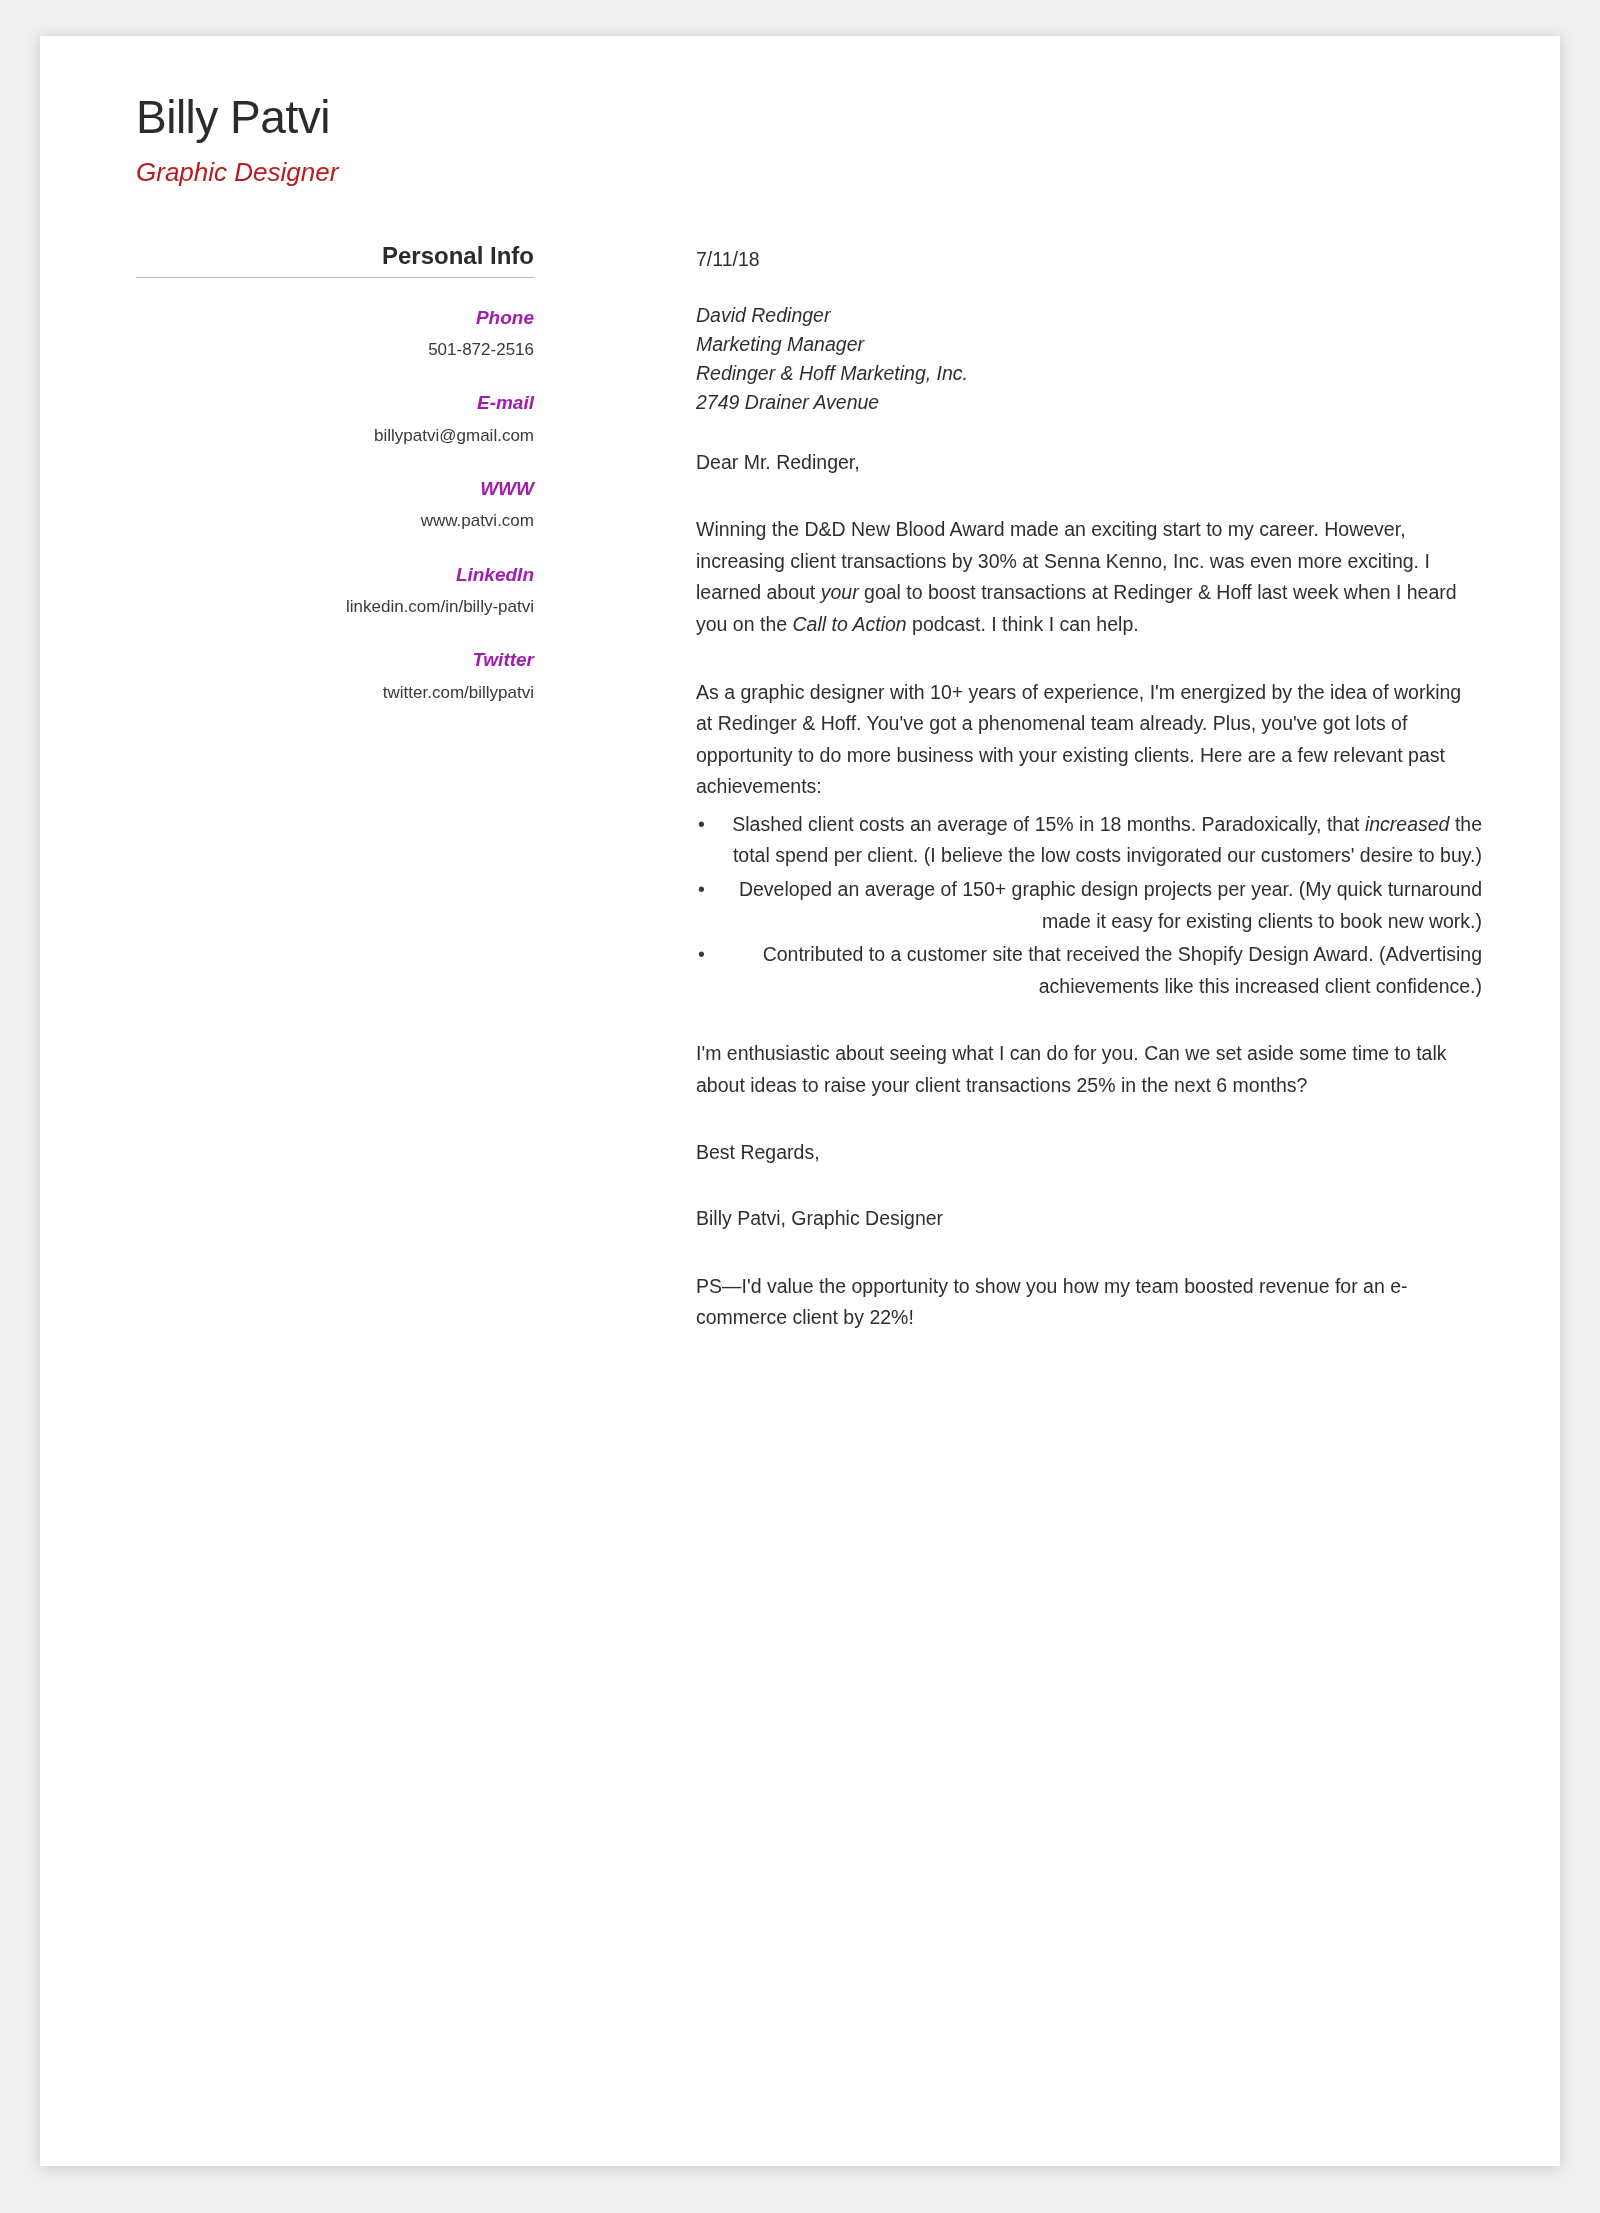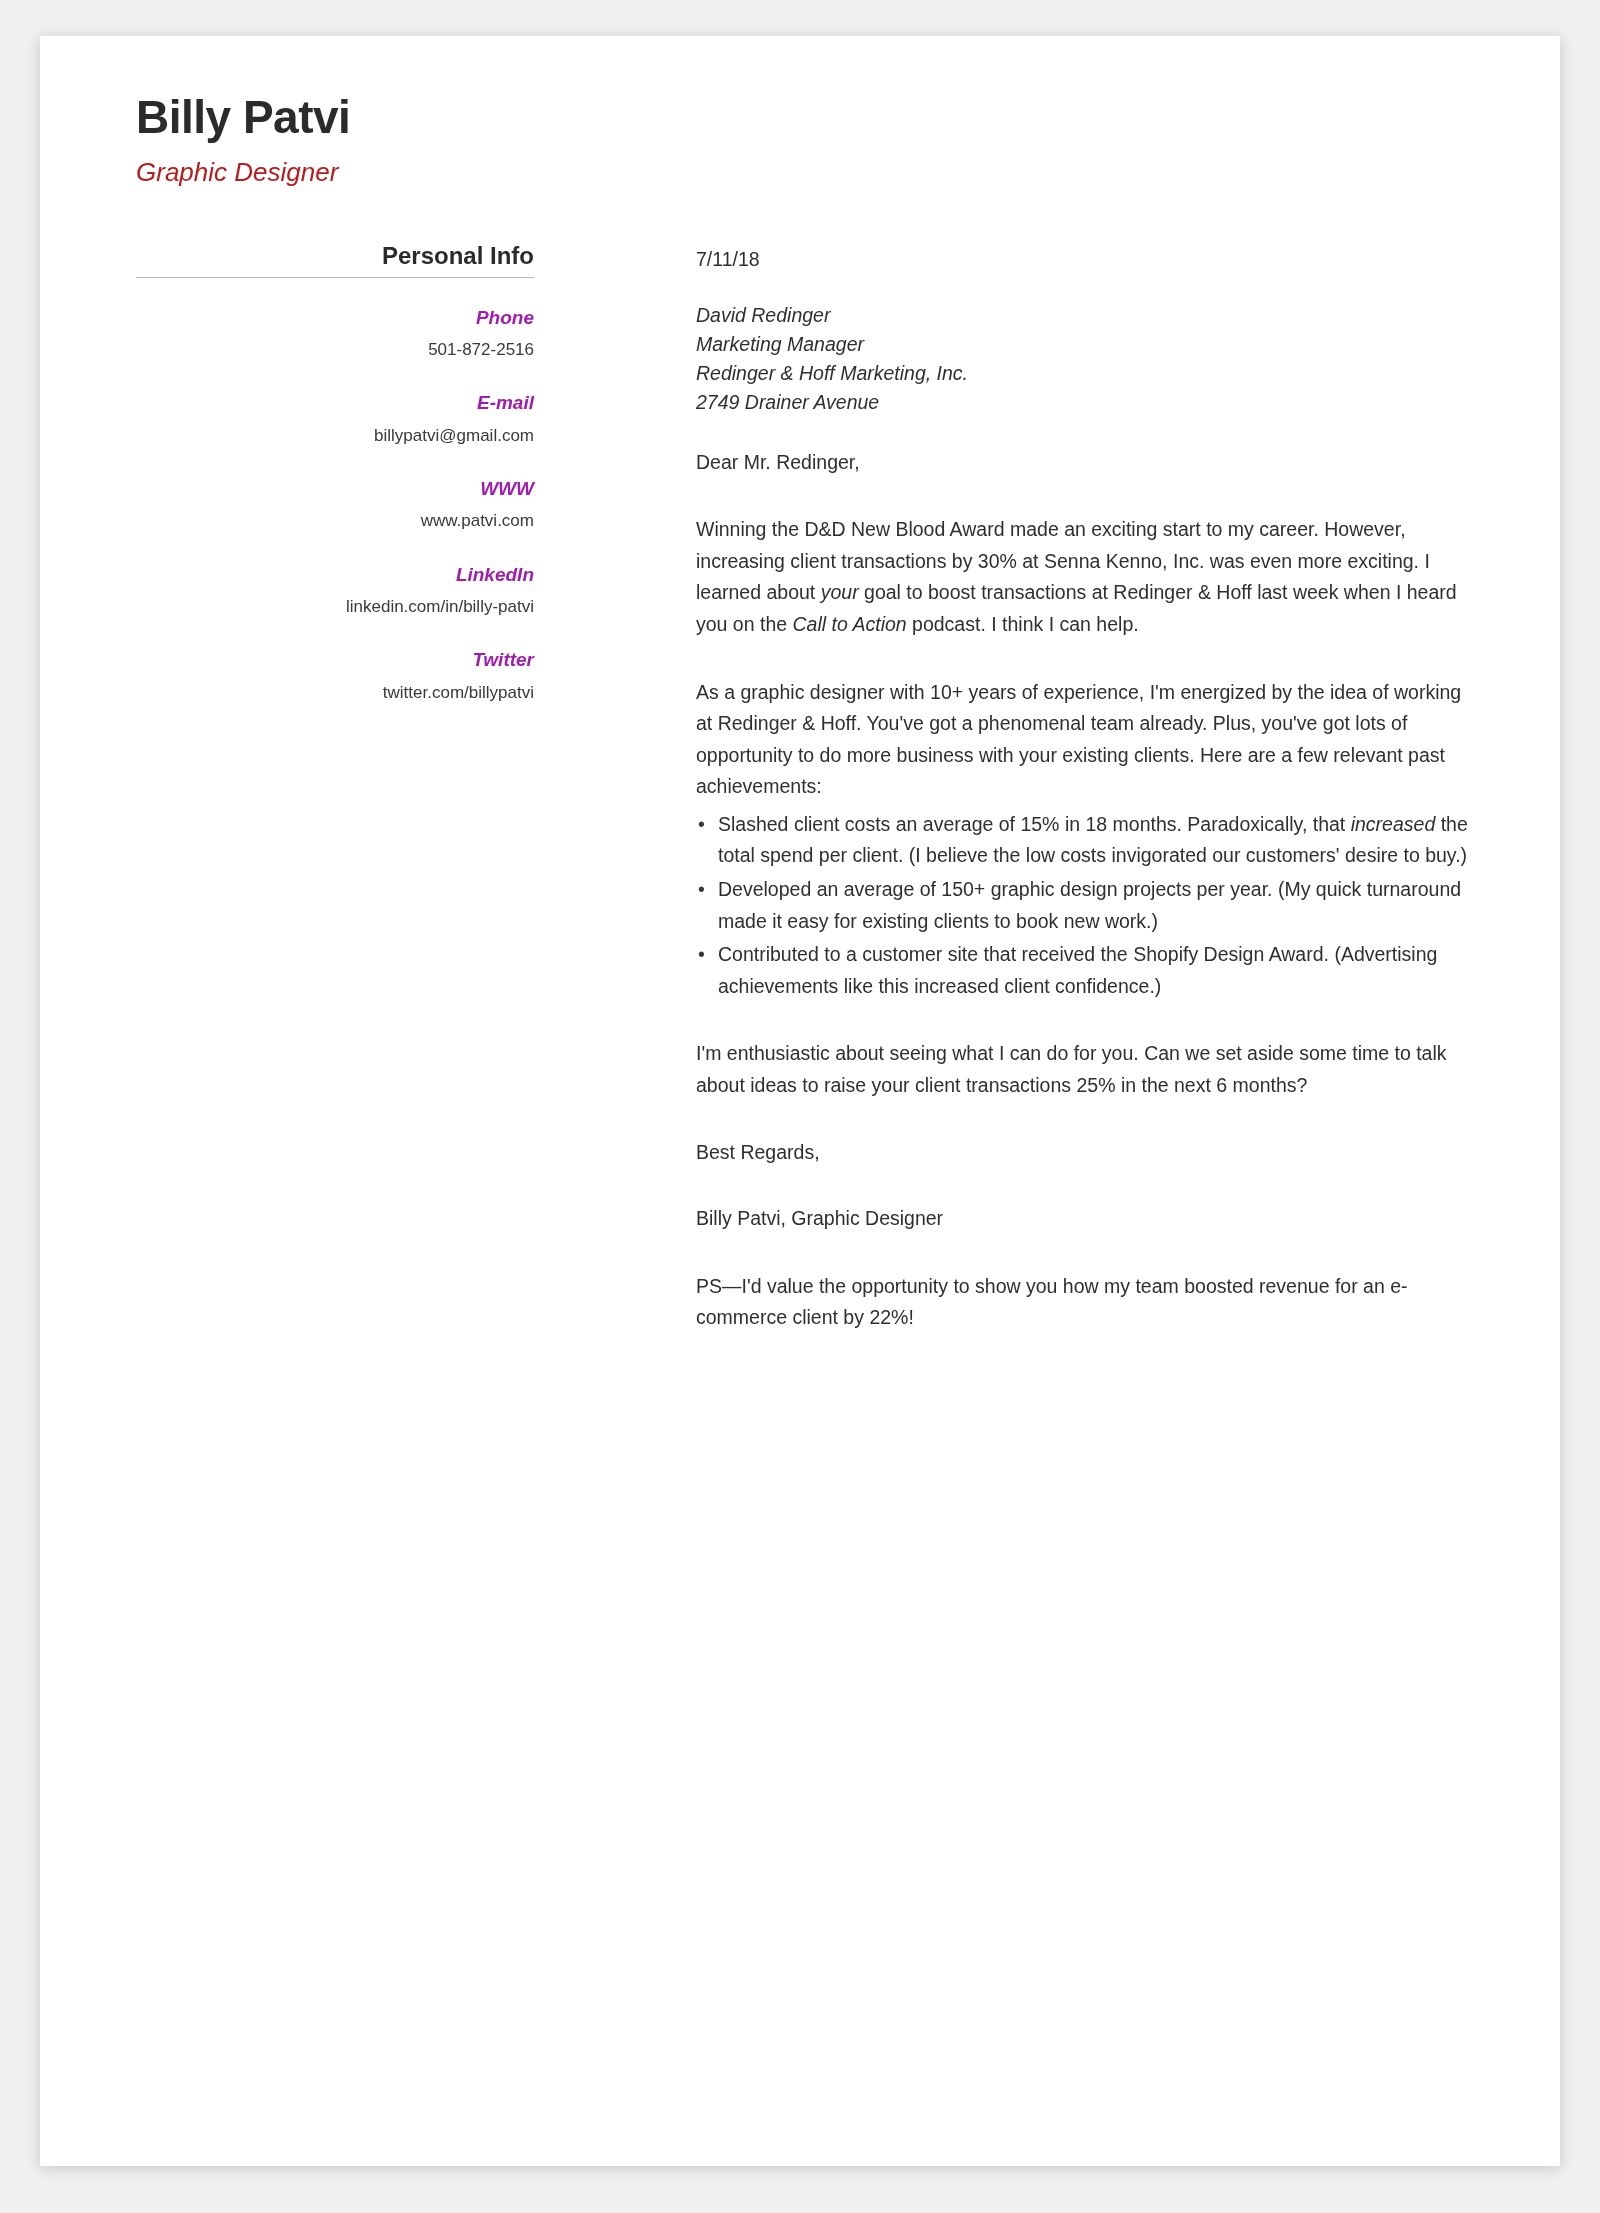--- a/index.html
+++ b/index.html
@@ -20,21 +20,21 @@
     width: 1520px;
     height: 2130px;
     background: #ffffff;
     box-shadow: 0 2px 14px rgba(0,0,0,0.18);
   }
   .doc-inner {
     padding: 56px 78px 0 96px;
   }
   .name {
     font-size: 46px;
-    font-weight: bold;
+    font-weight: normal;
     color: #2b2b2b;
     letter-spacing: -0.5px;
     margin: 0;
     line-height: 1.1;
   }
   .job-title {
     font-size: 26px;
     font-style: italic;
     color: #b91c1c;
     margin: 14px 0 16px 0;
@@ -100,20 +100,21 @@
   .bullets {
     list-style: none;
     margin: 6px 0 0 0;
     padding: 0;
   }
   .bullets li {
     position: relative;
     padding-left: 22px;
     margin-top: 2px;
     line-height: 1.62;
+    text-align: right;
   }
   .bullets li:before {
     content: "•";
     position: absolute;
     left: 2px;
     top: 0;
     color: #3a3a3a;
   }
   em {
     font-style: italic;

